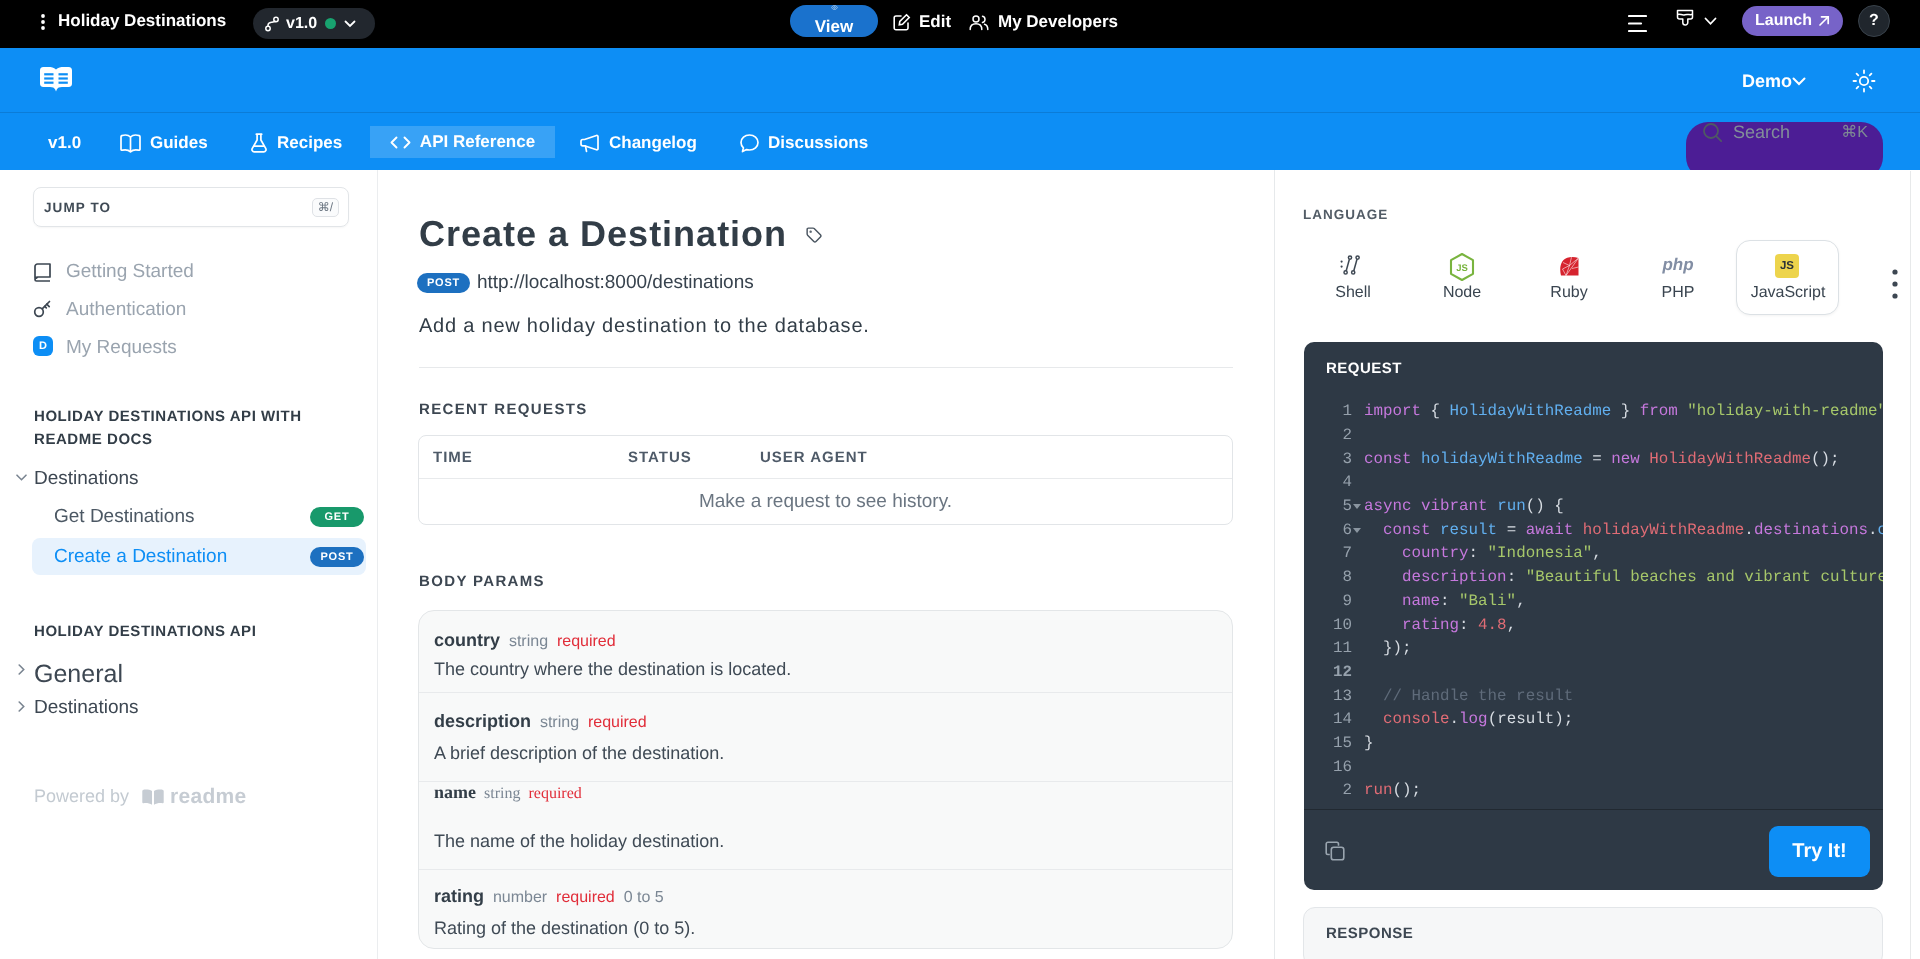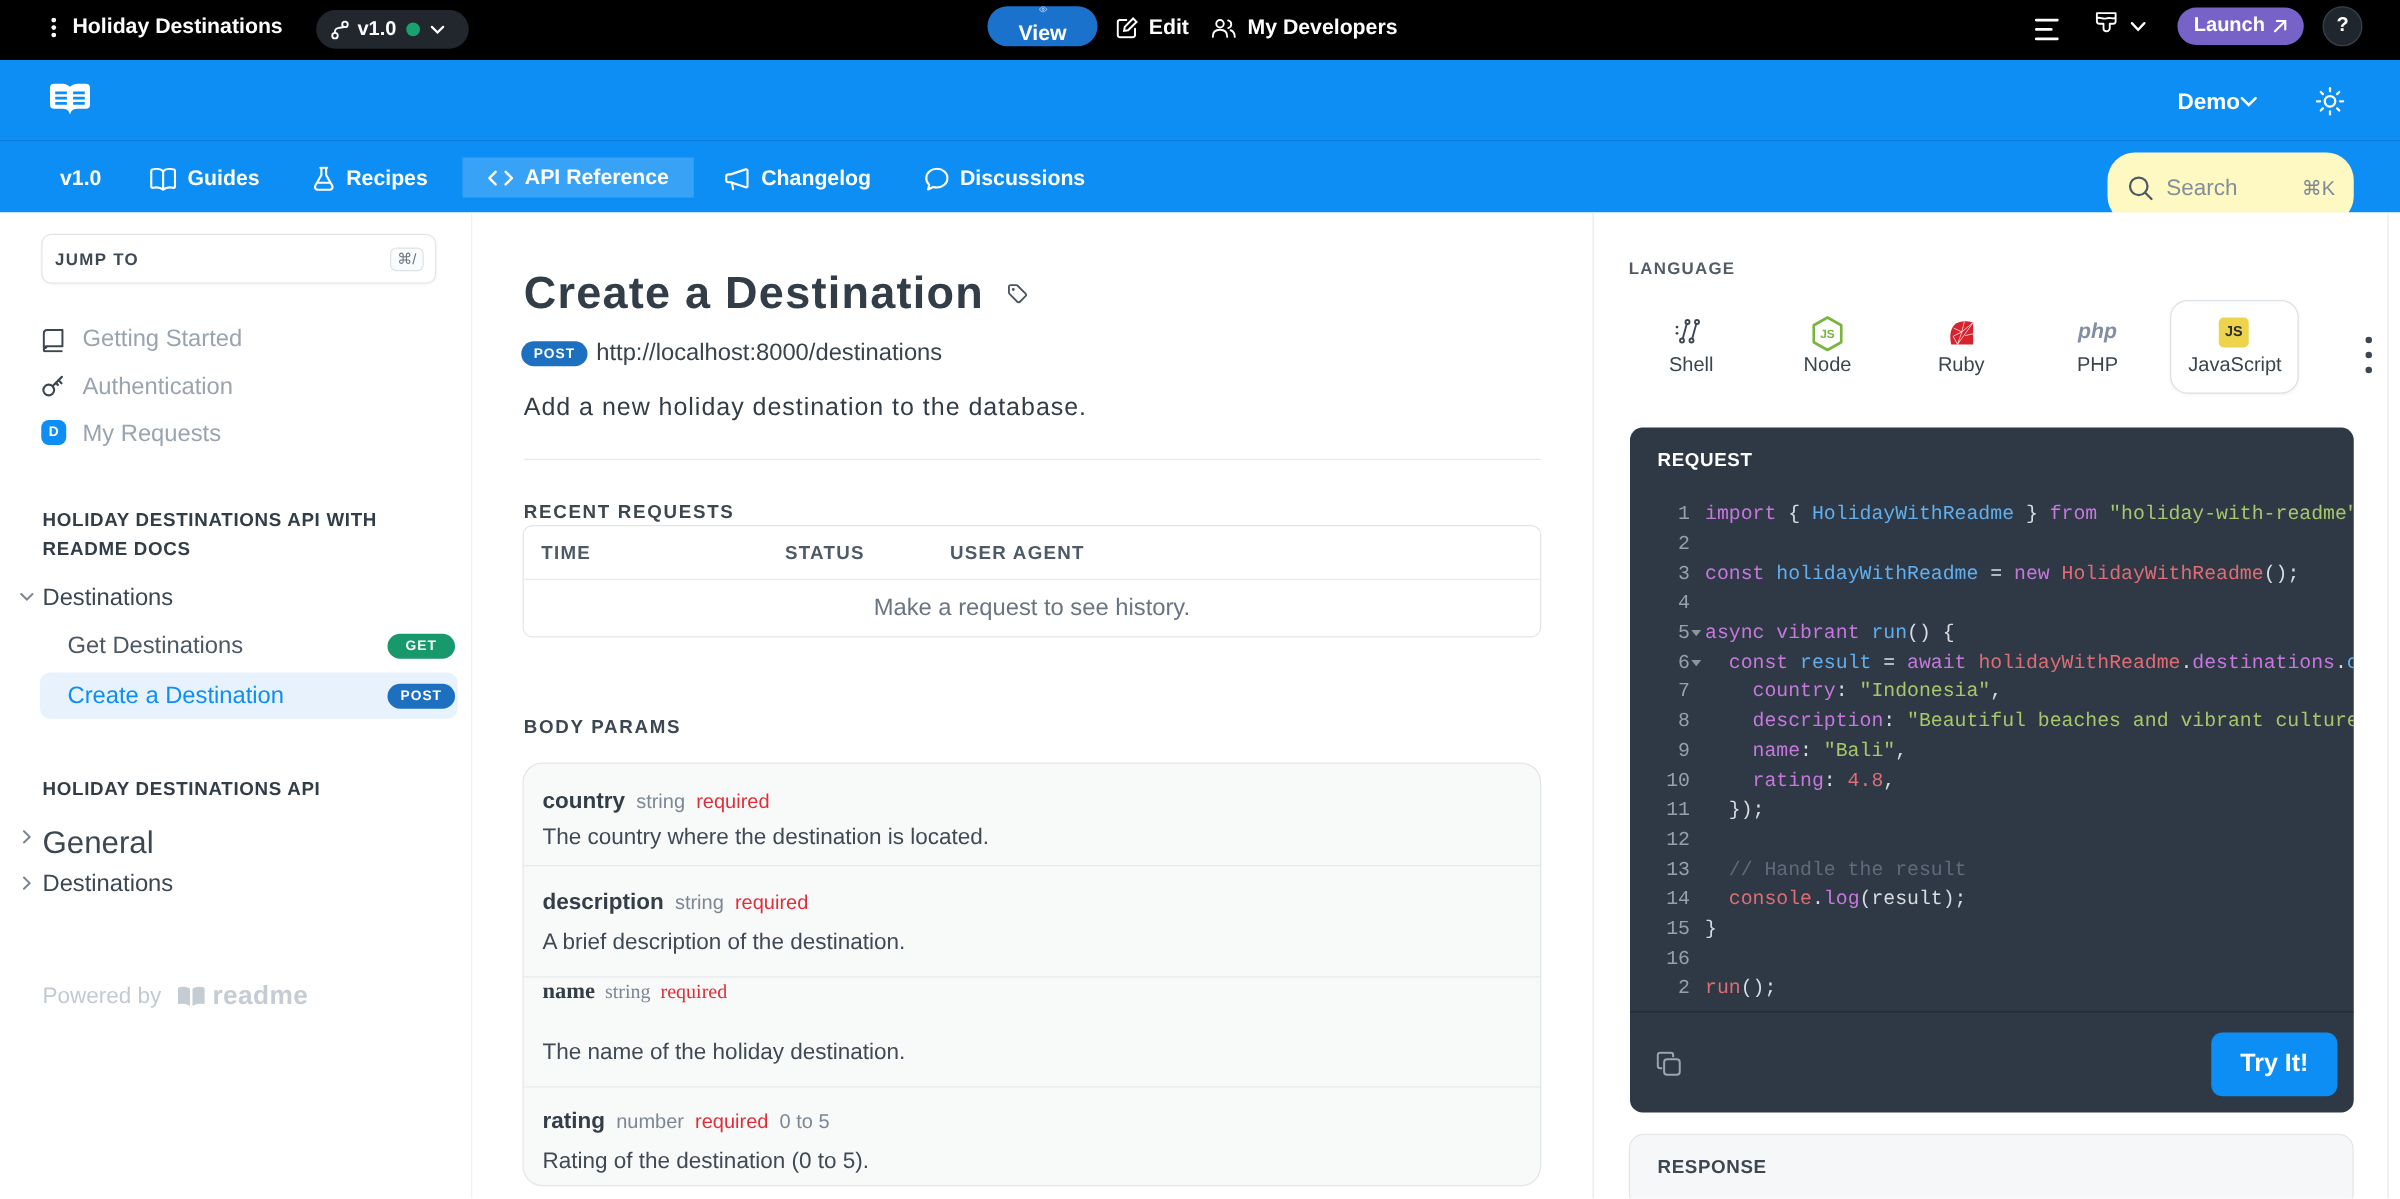--- a/index.html
+++ b/index.html
@@ -15,21 +15,21 @@
   #verpill { left:253px; top:8px; width:122px; height:31px; background:#22272e; border-radius:16px; display:flex; align-items:center; }
   #viewpill { left:790px; top:5px; width:88px; height:32px; background:#1a72cd; border-radius:16px; display:flex; align-items:center; justify-content:center; gap:7px;flex-direction:column; }
   #launch { left:1742px; top:6px; width:101px; height:30px; background:#7763c8; border-radius:15px; display:flex; align-items:center; justify-content:center; gap:6px; }
   #qmark { left:1858px; top:5px; width:32px; height:32px; border-radius:50%; background:#20262d; border:1px solid #39424b; color:#fff; font-weight:700; font-size:16px; display:flex; align-items:center; justify-content:center; }
 
   
   #bluehead { left:0; top:48px; width:1920px; height:64px; background:#0d8ef5; }
   #navbar { left:0; top:112px; width:1920px; height:58px; background:#0d8ef5; box-shadow:inset 0 1px 0 rgba(0,0,0,0.12); }
   .nav-item { position:absolute; top:2px; height:58px; display:flex; align-items:center; gap:9px; color:#fff; font-weight:700; font-size:17px; }
   #apipill { position:absolute; left:370px; top:14px; width:185px; height:32px; background:rgba(255,255,255,0.18); border-radius:0; display:flex; align-items:center; justify-content:center; gap:9px; color:#fff; font-weight:700; font-size:17px; }
-  #searchbox { left:1686px; top:122px; width:197px; height:57px; background:#fef9c3; border-radius:22px; display:flex; align-items:center; }
+  #searchbox { left:1686px; top:122px; width:197px; height:57px; background:#4c1d95; border-radius:22px; display:flex; }
 
   
   #sidebar { left:0; top:170px; width:378px; height:789px; background:#fff; border-right:1px solid #ebedef; }
   .side-link { position:absolute; left:66px; font-size:19px; color:#9aa4af; }
   .side-sec { position:absolute; left:34px; font-size:15px; font-weight:700; color:#323d47; letter-spacing:0.55px; }
   .badge { position:absolute; width:54px; height:20px; border-radius:10px; color:#fff; font-size:11px; font-weight:700; letter-spacing:0.8px; display:flex; align-items:center; justify-content:center; }
 
   
   #main { left:378px; top:170px; width:896px; height:789px; background:#fff; }
   .h-label { position:absolute; font-size:15px; font-weight:700; color:#3d4752; letter-spacing:1.35px; }
@@ -237,21 +237,21 @@
   <div class="abs" style="left:419px;top:213px;font-size:36px;font-weight:700;letter-spacing:1px;color:#323d47;">Create a Destination</div>
   <svg class="abs" style="left:806px;top:227px;" width="16" height="16" viewBox="0 0 21 21" fill="none" stroke="#4a5560" stroke-width="1.9" stroke-linejoin="round">
     <path d="M9.3 1.5 H3 A1.5 1.5 0 0 0 1.5 3 V9.3 A2 2 0 0 0 2.1 10.7 L10.3 18.9 A2 2 0 0 0 13.1 18.9 L18.9 13.1 A2 2 0 0 0 18.9 10.3 L10.7 2.1 A2 2 0 0 0 9.3 1.5 Z"></path>
     <circle cx="6.1" cy="6.1" r="0.6" fill="#3d4752"></circle>
   </svg>
   <div class="abs" style="left:417px;top:273px;width:53px;height:20px;border-radius:10px;background:#1d70c0;color:#fff;font-size:11px;font-weight:700;letter-spacing:0.8px;display:flex;align-items:center;justify-content:center;">POST</div>
   <div class="abs" style="left:477px;top:272px;font-size:19px;color:#38434e;">http://localhost:8000/destinations</div>
   <div class="abs" style="left:419px;top:315px;font-size:20px;letter-spacing:0.78px;color:#323d47;">Add a new holiday destination to the database.</div>
   <div class="abs" style="left:419px;top:367px;width:814px;height:1px;background:#e7e9eb;"></div>
   <div class="abs h-label" style="left:419px;top:401px;">RECENT REQUESTS</div>
-  <div class="abs" style="left:418px;top:420px;width:815px;height:90px;border:1px solid #e2e5e8;border-radius:8px;background:#fff;">
+  <div class="abs" style="left:418px;top:435px;width:815px;height:90px;border:1px solid #e2e5e8;border-radius:8px;background:#fff;">
     <div style="position:absolute;left:0;top:42px;width:100%;height:1px;background:#e8eaec;"></div>
     <div style="position:absolute;left:14px;top:13px;font-size:15px;font-weight:700;color:#4e5a68;letter-spacing:1px;">TIME</div>
     <div style="position:absolute;left:209px;top:13px;font-size:15px;font-weight:700;color:#4e5a68;letter-spacing:1px;">STATUS</div>
     <div style="position:absolute;left:341px;top:13px;font-size:15px;font-weight:700;color:#4e5a68;letter-spacing:1px;">USER AGENT</div>
     <div style="position:absolute;left:0;top:43px;width:100%;height:46px;display:flex;align-items:center;justify-content:center;font-size:19px;color:#6a7581;">Make a request to see history.</div>
   </div>
   <div class="abs h-label" style="left:419px;top:573px;">BODY PARAMS</div>
   <div class="abs" style="left:418px;top:610px;width:815px;height:339px;border:1px solid #e3e6e8;border-radius:16px;background:#f8f9f9;">
     <div style="position:absolute;left:15px;top:19px;font-size:16px;color:#7b8794;"><span style="font-size:18px;font-weight:700;color:#333e48;">country</span>&nbsp; string &nbsp;<span style="color:#e12d39;">required</span></div>
     <div style="position:absolute;left:15px;top:48px;font-size:18px;color:#3f4a55;">The country where the destination is located.</div>
@@ -317,21 +317,21 @@
     <div class="ln" style="left:14px;top:81.9px;">2</div>
     <div class="ln" style="left:14px;top:105.6px;">3</div>
     <div class="ln" style="left:14px;top:129.3px;">4</div>
     <div class="ln" style="left:14px;top:153px;">5</div>
     <div class="ln" style="left:14px;top:176.7px;">6</div>
     <div class="ln" style="left:14px;top:200.4px;">7</div>
     <div class="ln" style="left:14px;top:224.1px;">8</div>
     <div class="ln" style="left:14px;top:247.8px;">9</div>
     <div class="ln" style="left:14px;top:271.5px;">10</div>
     <div class="ln" style="left:14px;top:295.2px;">11</div>
-    <div class="ln" style="left:14px;top:318.9px;">12</div>
+    <div class="ln" style="left:14px;top:318.9px;font-weight:bold;">12</div>
     <div class="ln" style="left:14px;top:342.6px;">13</div>
     <div class="ln" style="left:14px;top:366.3px;">14</div>
     <div class="ln" style="left:14px;top:390px;">15</div>
     <div class="ln" style="left:14px;top:413.7px;">16</div>
     <div class="ln" style="left:14px;top:437.4px;">2</div>
     <div style="position:absolute;left:49px;top:162px;width:0;height:0;border-left:4px solid transparent;border-right:4px solid transparent;border-top:5px solid #8a95a0;"></div>
     <div style="position:absolute;left:49px;top:185.7px;width:0;height:0;border-left:4px solid transparent;border-right:4px solid transparent;border-top:5px solid #8a95a0;"></div>
     <div class="cl" style="top:58.2px;"><span class="p">import</span> { <span class="b">HolidayWithReadme</span> } <span class="p">from</span> <span class="g">"holiday-with-readme";</span></div>
     <div class="cl" style="top:105.6px;"><span class="p">const</span> <span class="b">holidayWithReadme</span> = <span class="p">new</span> <span class="r">HolidayWithReadme</span>();</div>
     <div class="cl" style="top:153px;"><span class="p">async</span> <span class="p">vibrant</span> <span class="b">run</span>() {</div>

